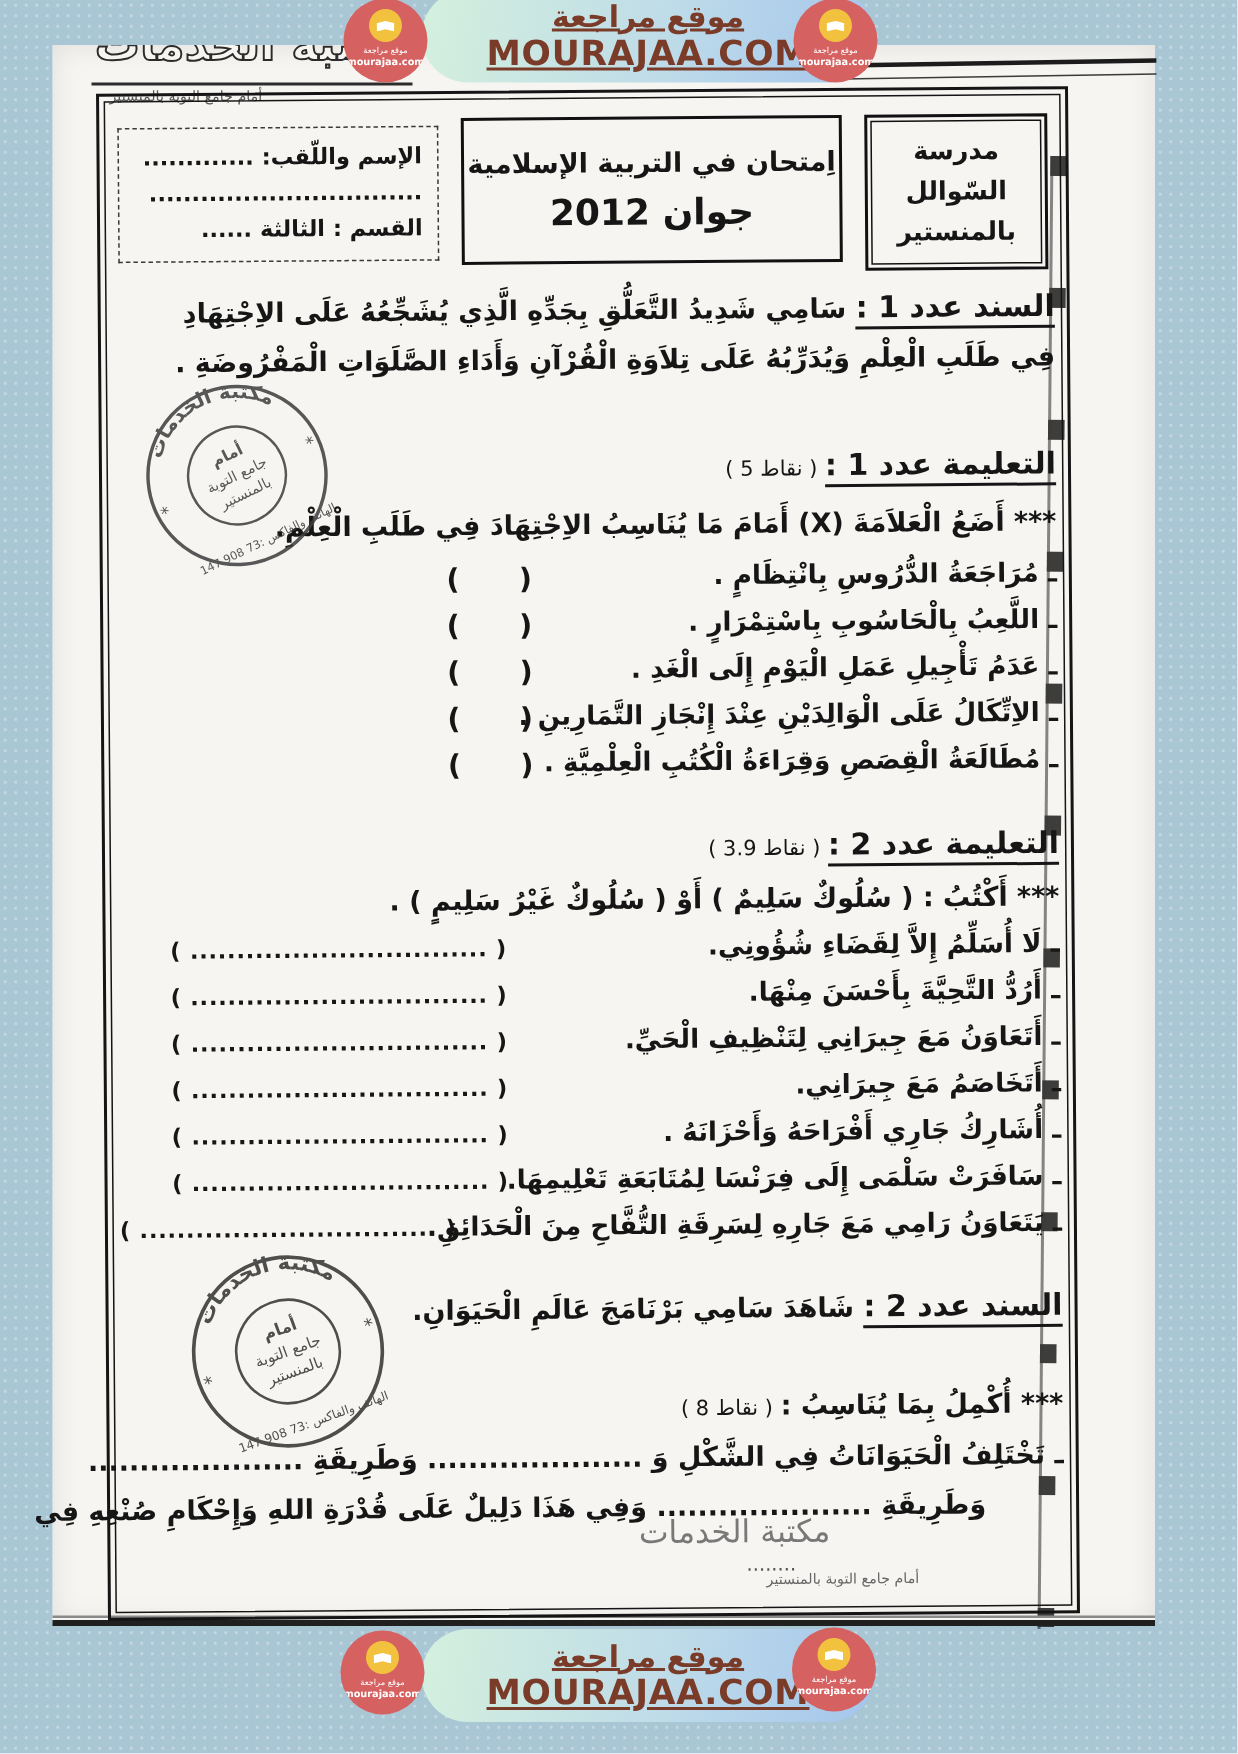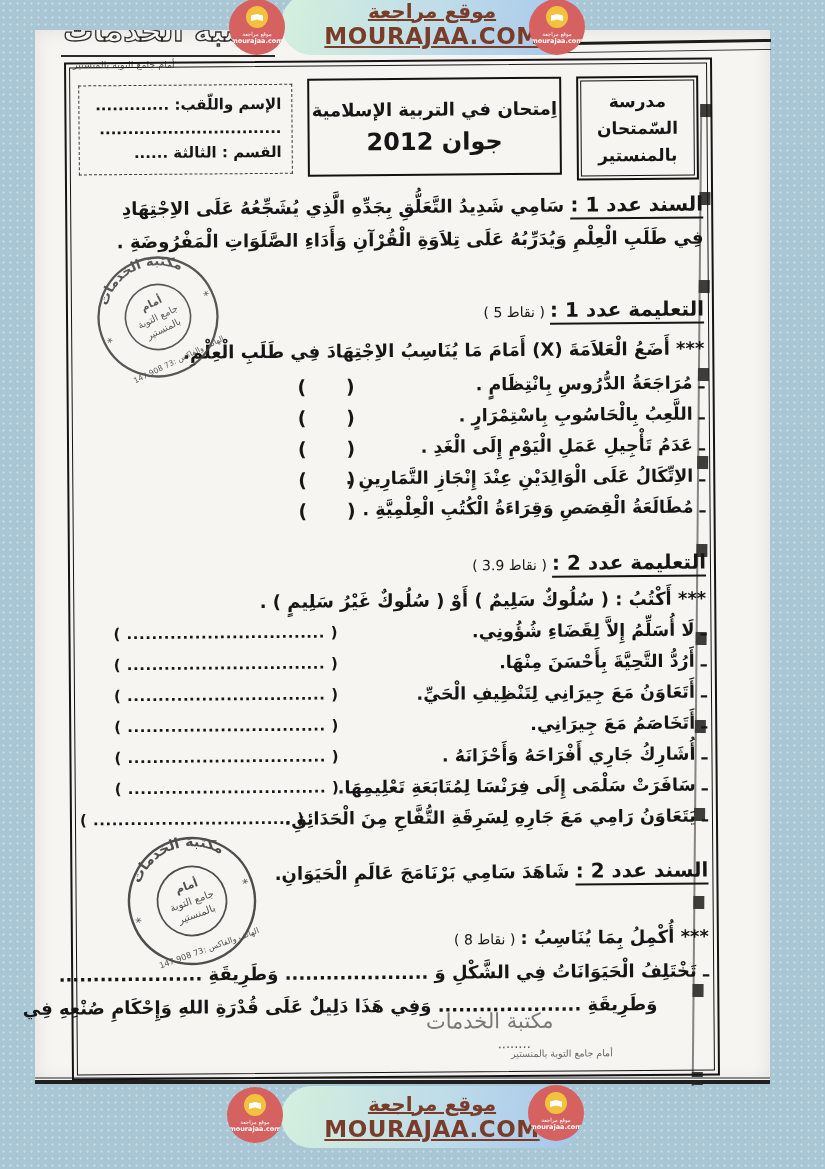--- a/index.html
+++ b/index.html
@@ -82,21 +82,21 @@
     <div class="edge-dashes"></div>
     <div class="paper-bottom"></div>
 
     <div class="frame">
       <div class="frame-in">
 
         <div class="hdr">
           <div class="school">
             <div class="school-in">
               <span>مدرسة</span>
-              <span>السّمتحان</span>
+              <span>السّوالل</span>
               <span>بالمنستير</span>
             </div>
           </div>
           <div class="exam">
             <span class="t">اِمتحان في التربية الإسلامية</span>
             <span class="s">جوان 2012</span>
           </div>
           <div class="namebox">
             <div>الإسم واللّقب: .............</div>
             <div>................................</div>

